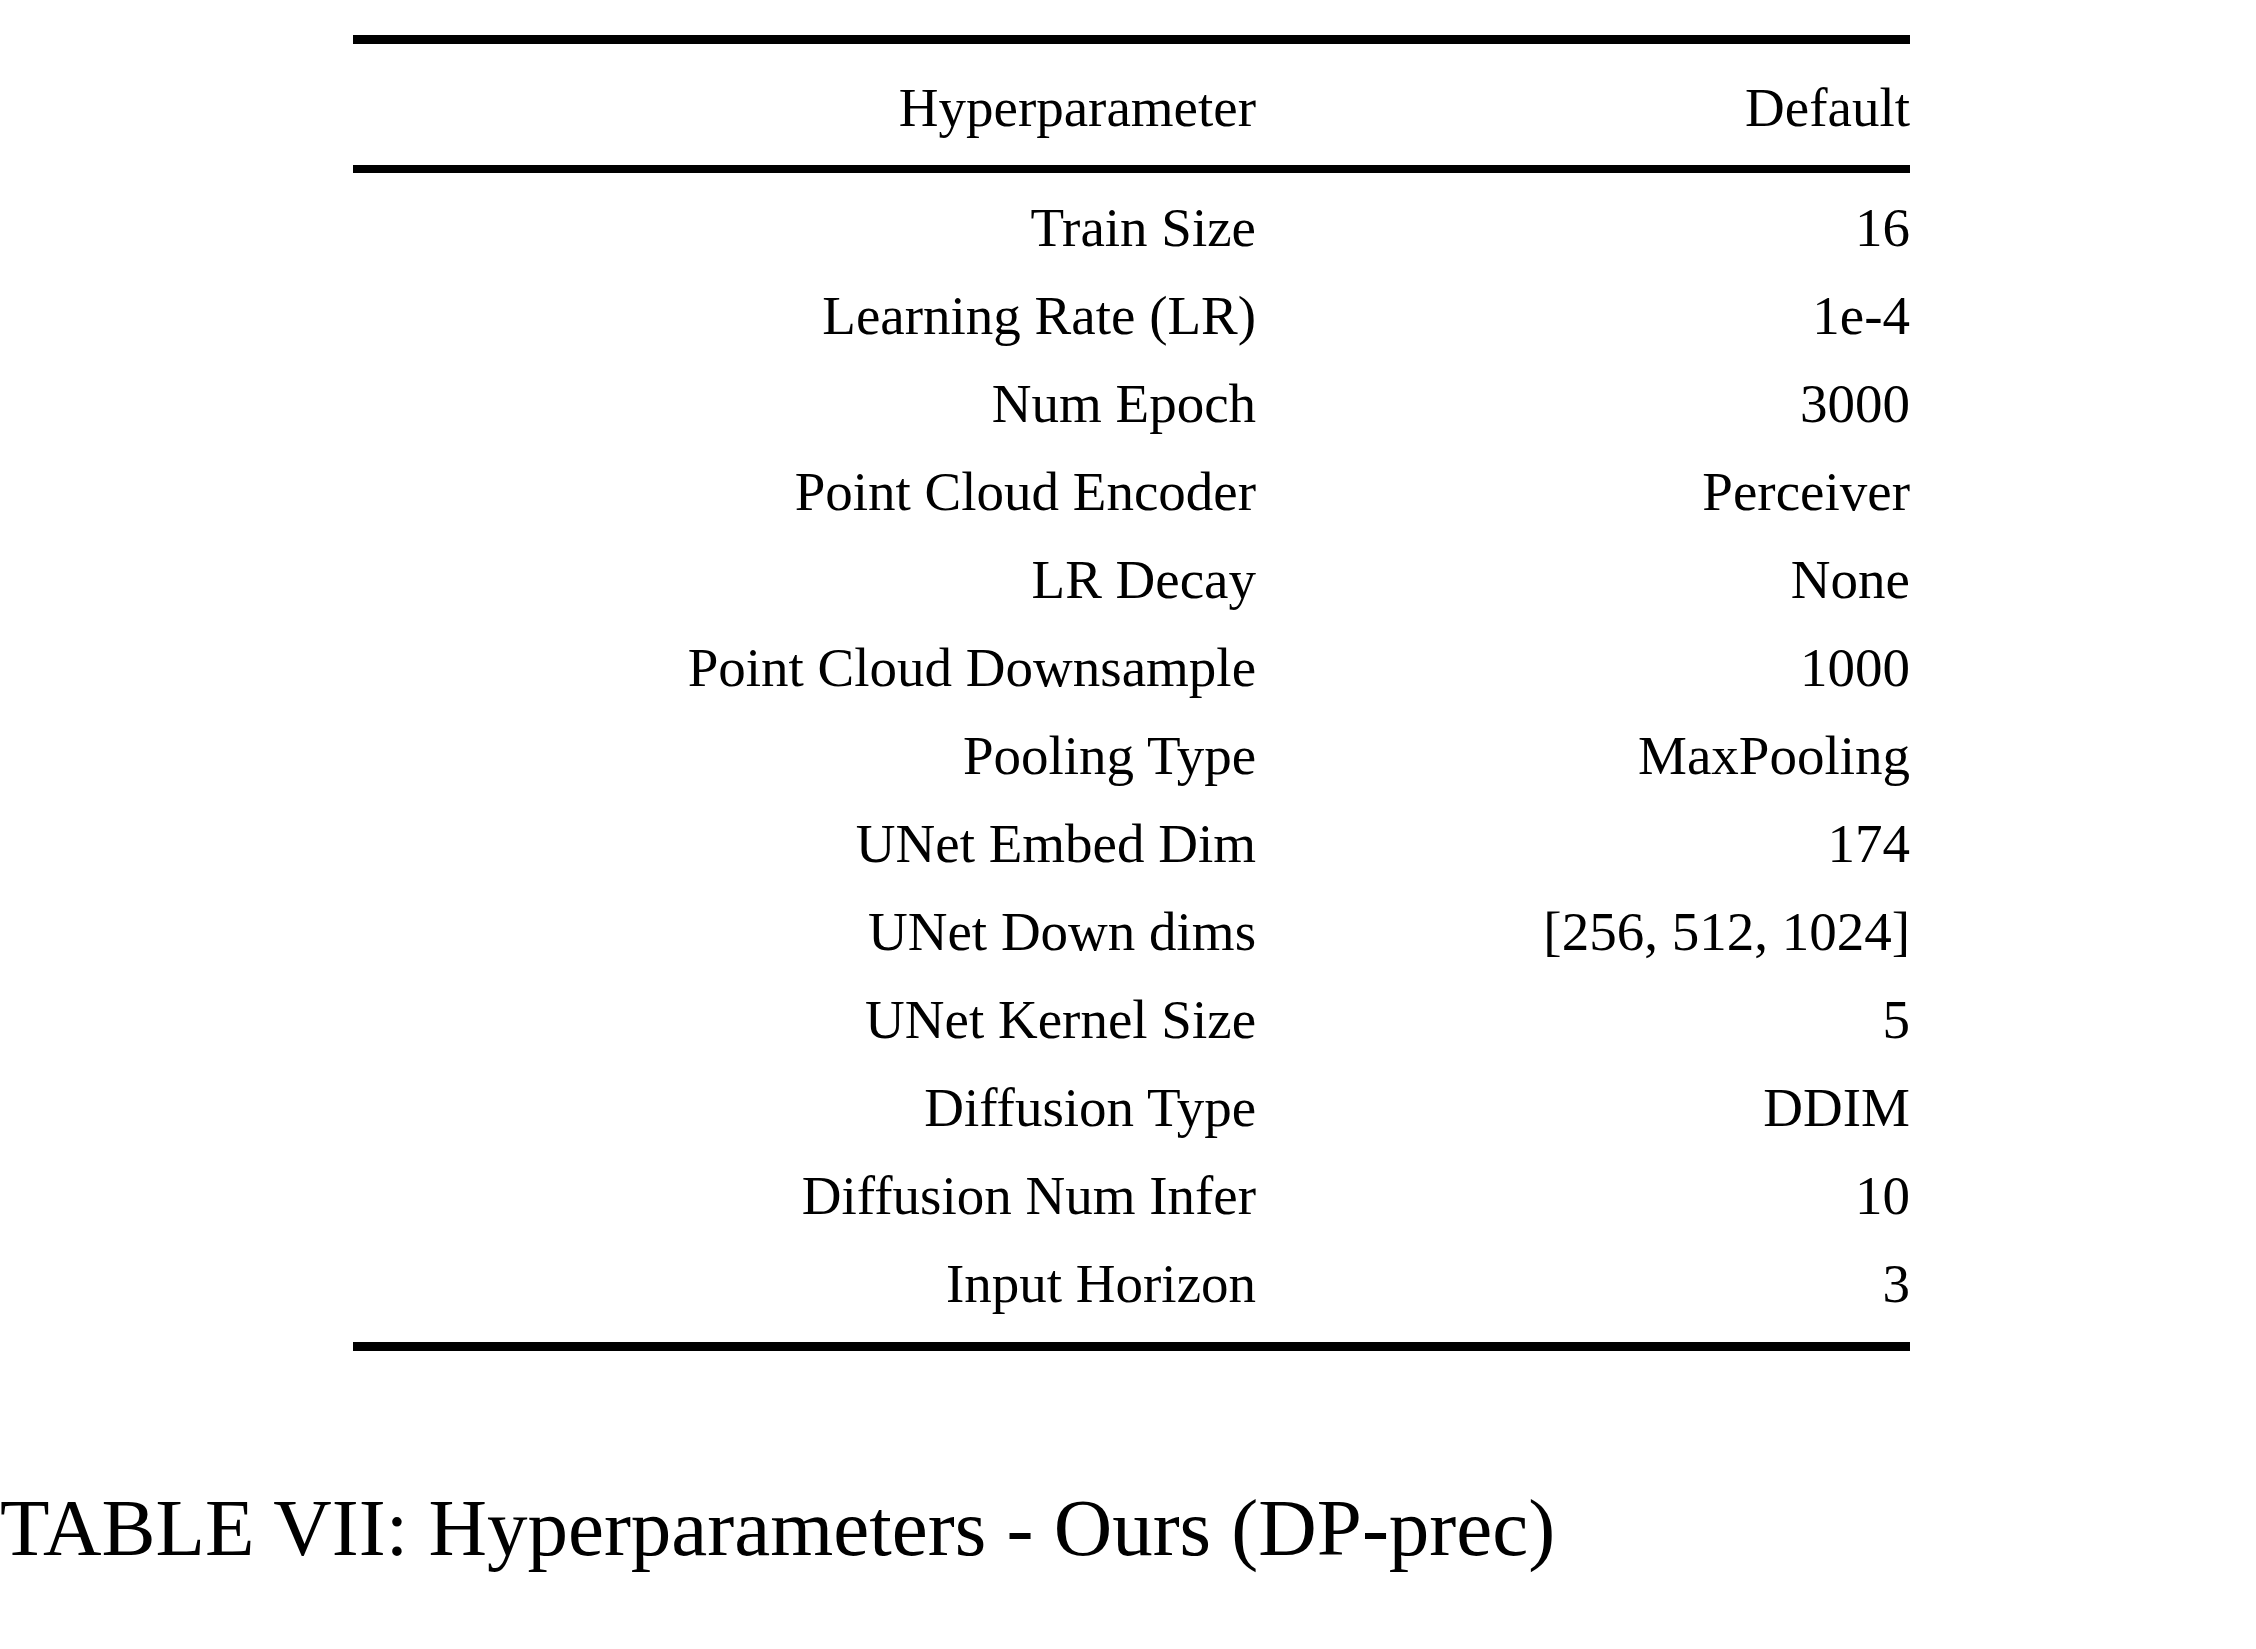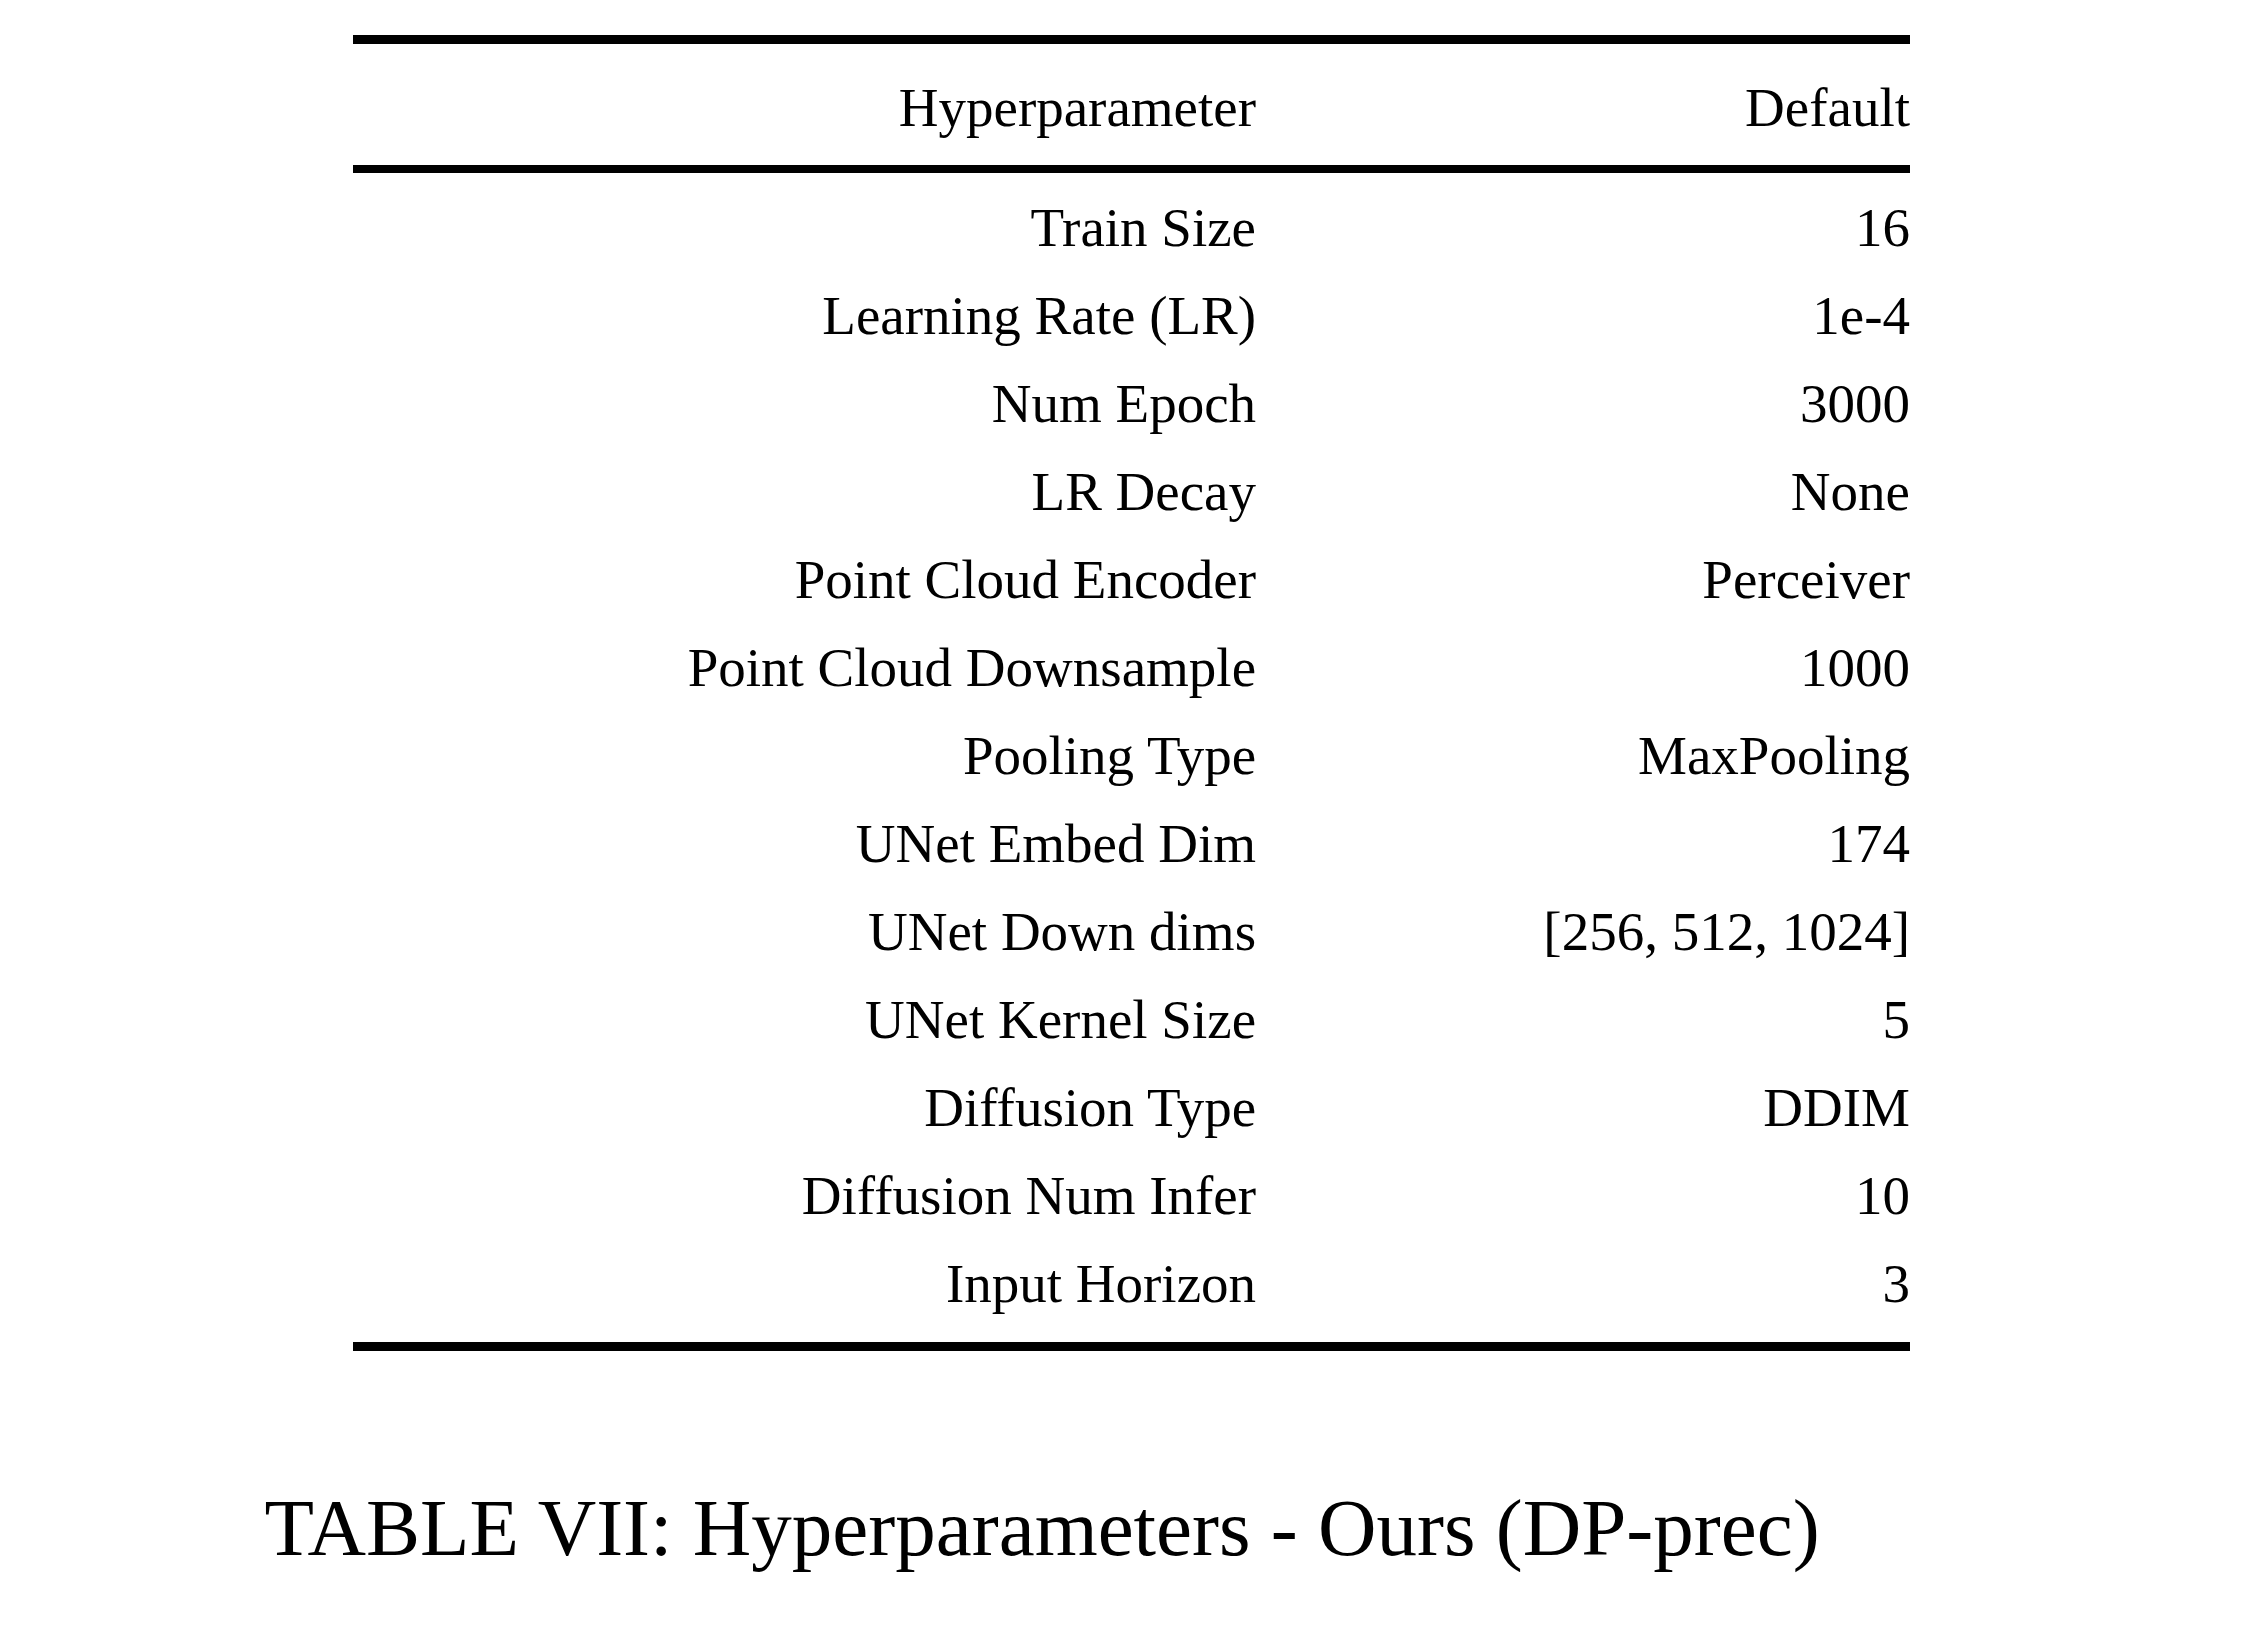--- a/index.html
+++ b/index.html
@@ -66,21 +66,21 @@
   .head-spacer-bottom { height: 5.3px;  }
   .body-spacer-top    { height: 10.6px; }
   .body-spacer-bottom { height: 14px; }
 
   
   .caption {
     position: absolute;
     left: 0;
     top: 1475px;
     width: 2084px;
-    text-align: center;
+    text-align: left;
     font-size: 81px;
     line-height: 106px;
     white-space: nowrap;
   }
 </style>
 </head>
 <body>
 
 <div class="page">
 
@@ -118,26 +118,26 @@
         </tr>
         <tr>
           <td>Learning Rate (LR)</td>
           <td>1e-4</td>
         </tr>
         <tr>
           <td>Num Epoch</td>
           <td>3000</td>
         </tr>
         <tr>
+          <td>Point Cloud Encoder</td>
+          <td>Perceiver</td>
+        </tr>
+        <tr>
           <td>LR Decay</td>
           <td>None</td>
-        </tr>
-        <tr>
-          <td>Point Cloud Encoder</td>
-          <td>Perceiver</td>
         </tr>
         <tr>
           <td>Point Cloud Downsample</td>
           <td>1000</td>
         </tr>
         <tr>
           <td>Pooling Type</td>
           <td>MaxPooling</td>
         </tr>
         <tr>

